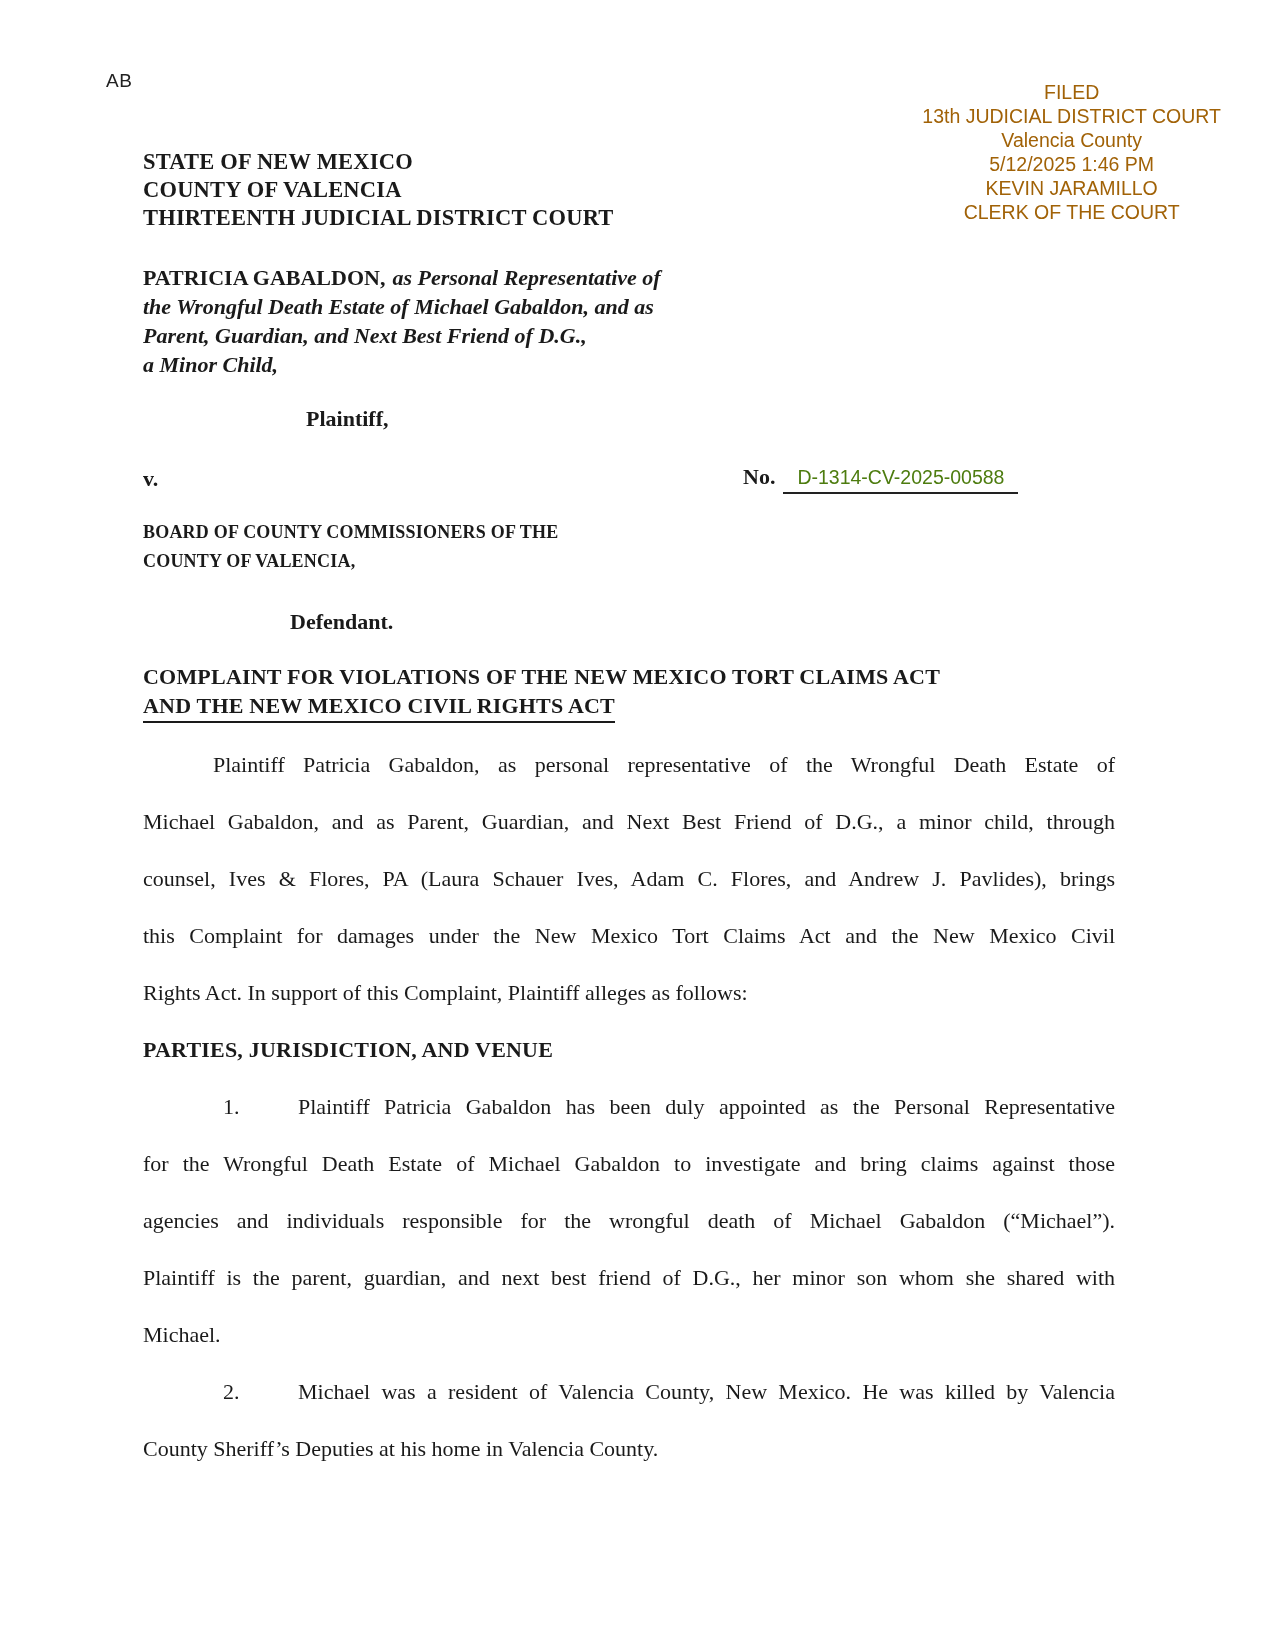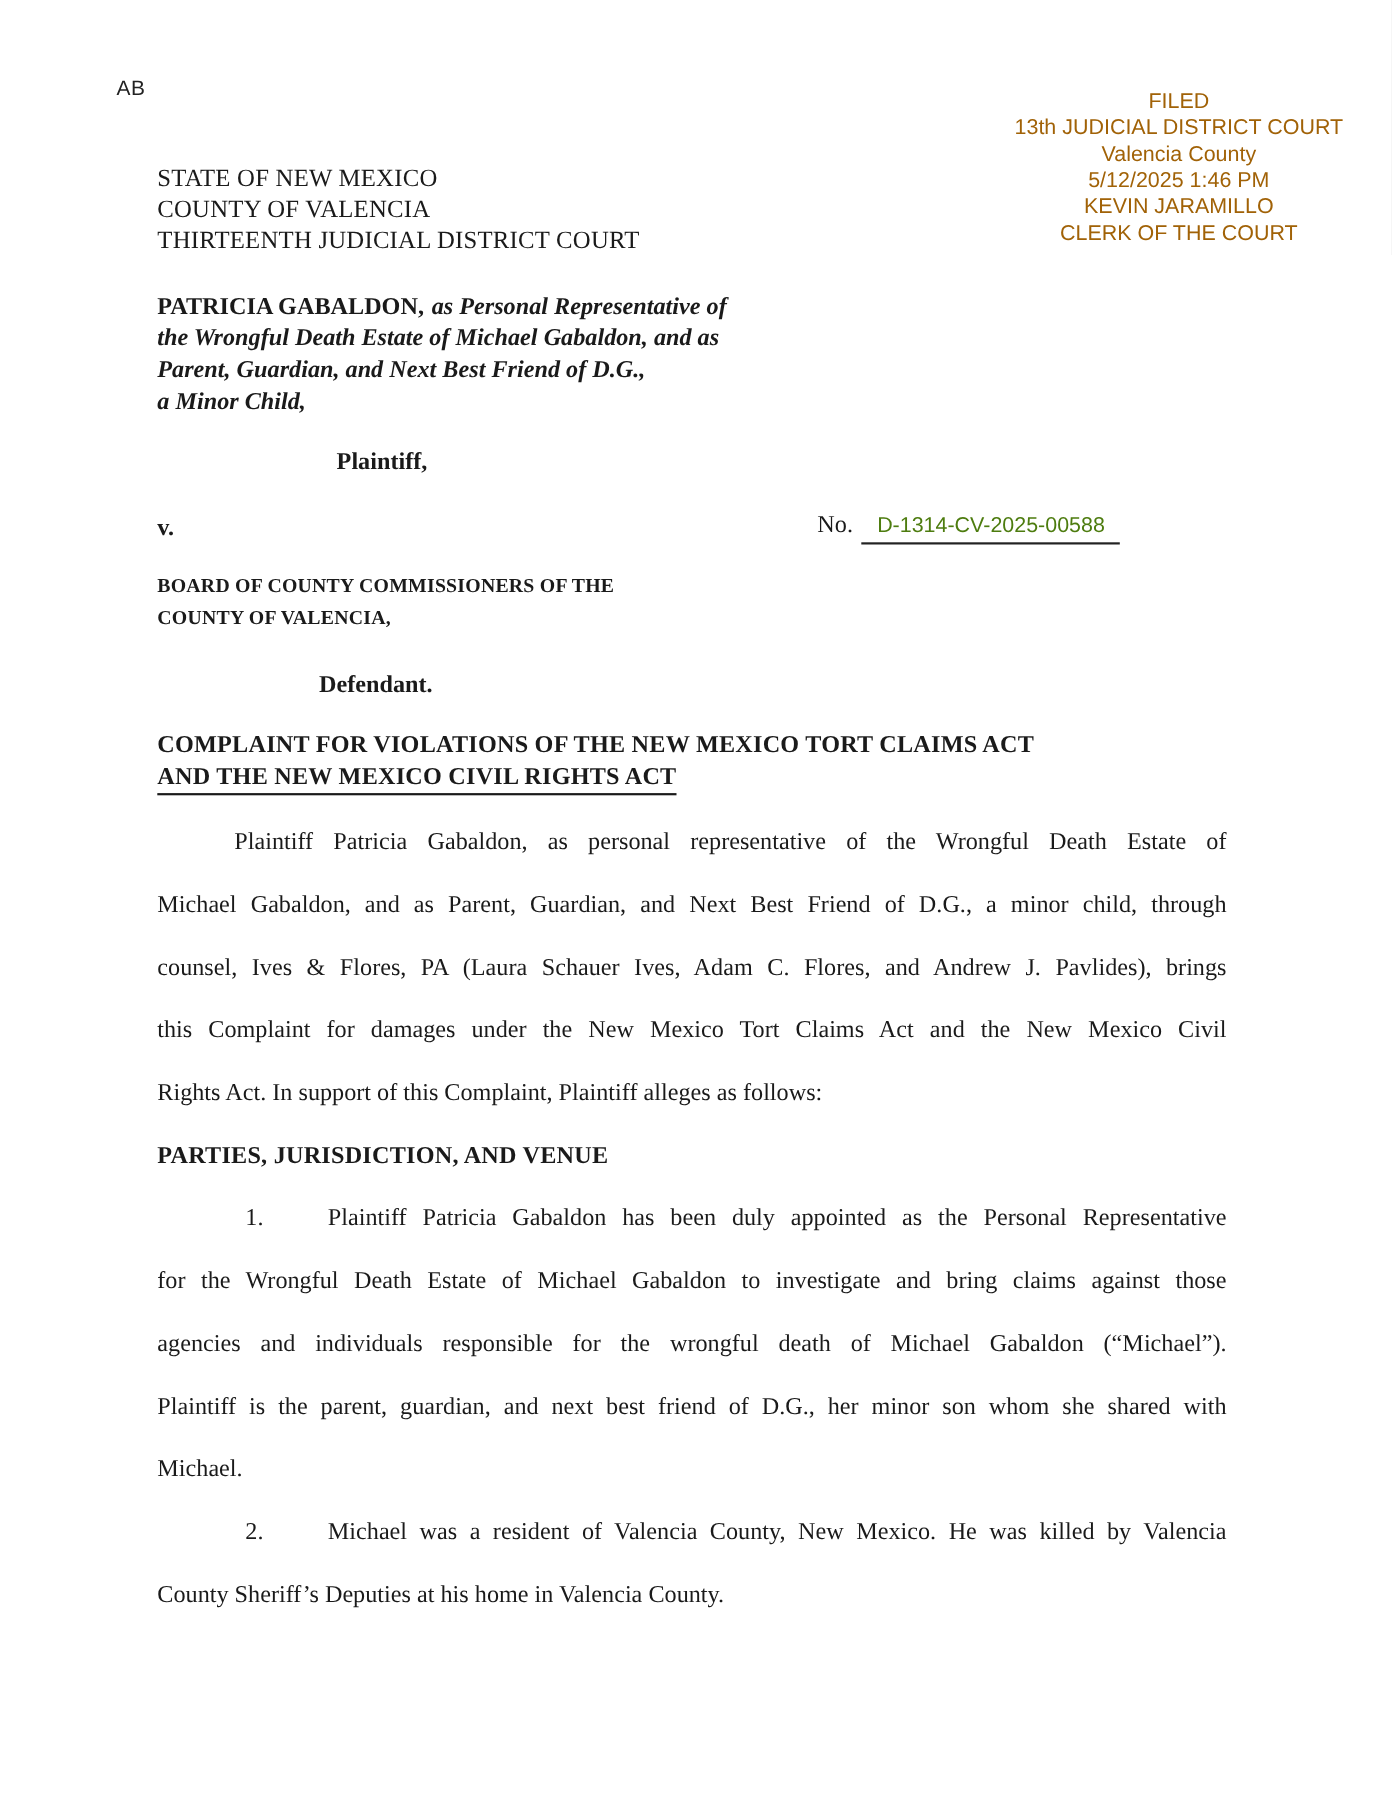--- a/index.html
+++ b/index.html
@@ -24,21 +24,21 @@
   
   .filing-stamp{
     position:absolute;top:80px;right:72px;
     text-align:center;
     font-size:19.5px;line-height:24px;color:#a16207;
   }
 
   
   .court-header{
     position:absolute;left:143px;top:148px;
-    font-weight:normal;font-size:22.5px;line-height:28px;
+    font-weight:bold;font-size:22.5px;line-height:28px;
     letter-spacing:0.2px;
   }
 
   
   .caption-plaintiff{
     position:absolute;left:143px;top:263px;
     font-size:22px;line-height:29px;font-weight:bold;
   }
   .bi{font-style:italic;}
   .gap{margin-left:7px;}
@@ -48,21 +48,21 @@
     font-weight:bold;font-size:22px;
   }
   .versus{
     position:absolute;left:143px;top:466px;
     font-weight:bold;font-size:22px;
   }
   .case-no-row{
     position:absolute;left:743px;top:464px;
     font-size:22px;white-space:nowrap;
   }
-  .case-no-label{font-weight:normal;}
+  .case-no-label{font-weight:bold;}
   .case-number{
     font-family:"Liberation Sans", sans-serif;
     font-size:19.5px;color:#4d7c0f;
     border-bottom:2px solid #222;
     padding:0 14px 3px 14px;
     margin-left:8px;
     display:inline-block;
   }
 
   .caption-defendant{

